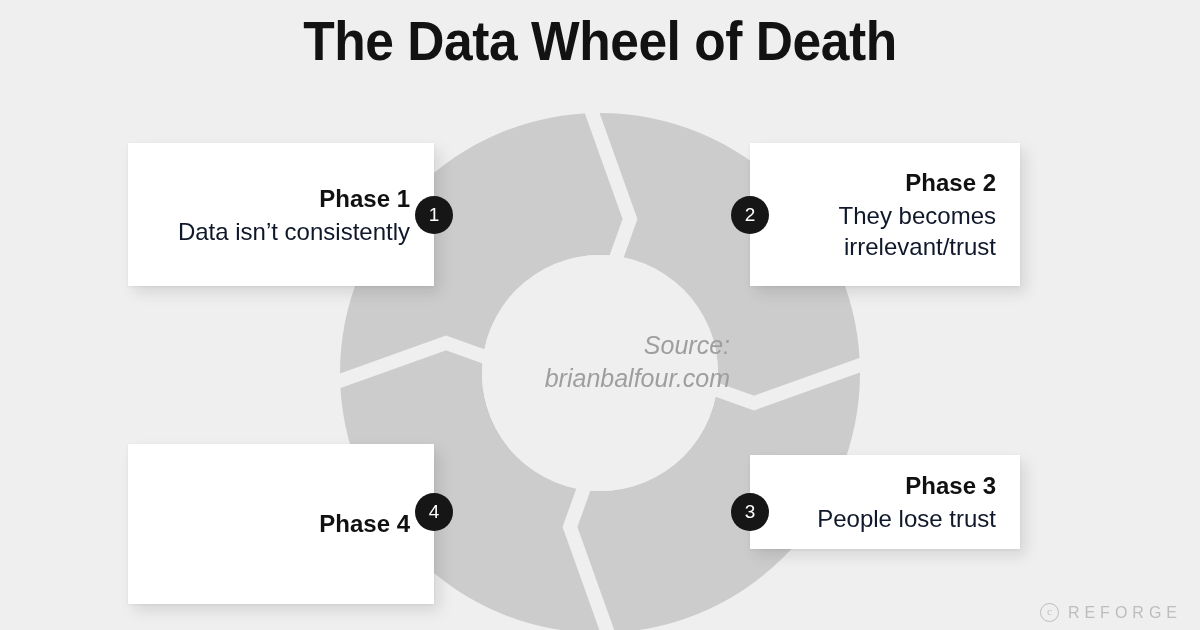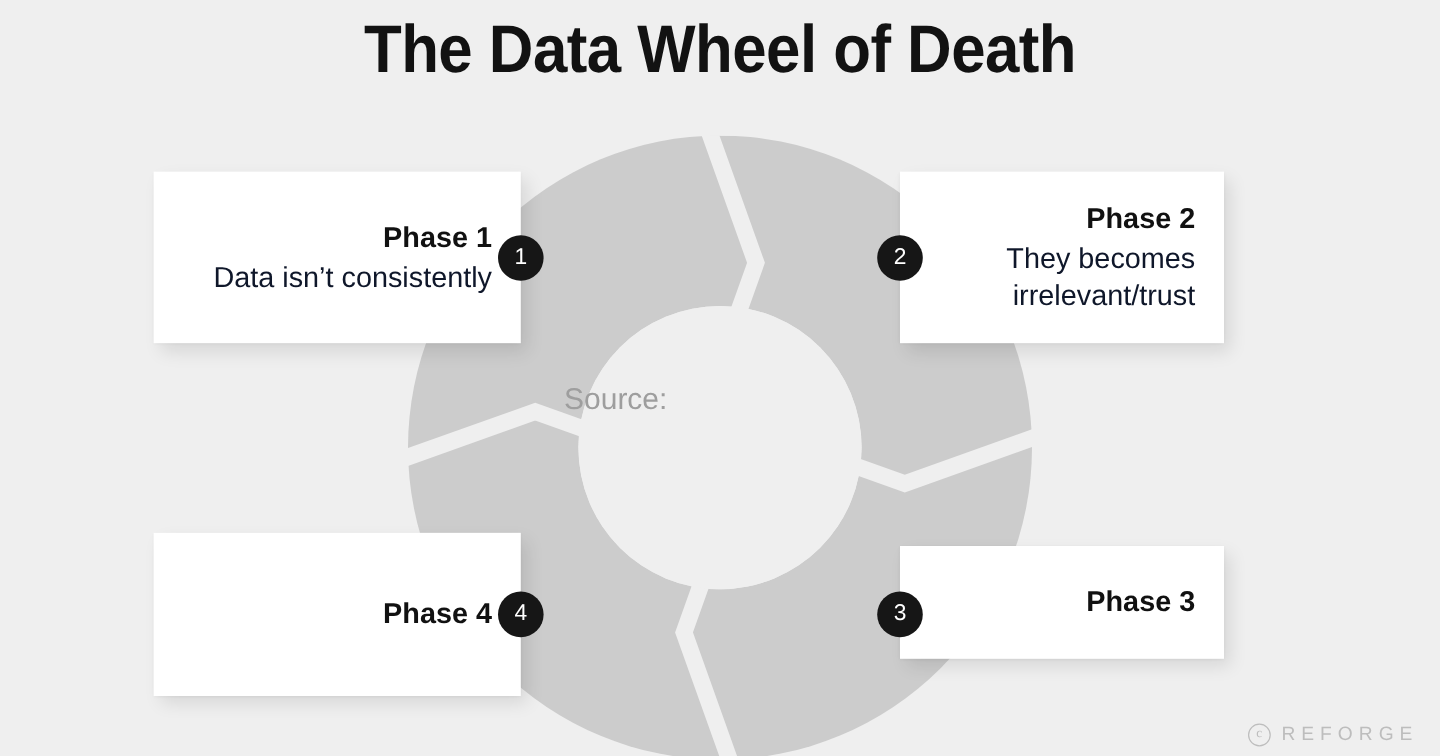--- a/index.html
+++ b/index.html
@@ -47,27 +47,28 @@
     height: 520px;
   }
   #wheel svg {
     display: block;
   }
 
   
   #center-text {
     position: absolute;
     left: 470px;
-    top: 317px;
+    top: 329px;
     width: 260px;
-    text-align: left;
+    text-align: right;
     color: #9e9e9e;
     font-size: 25px;
     line-height: 33px;
     pointer-events: none;
+    font-style: italic;
   }
 
   
   .card {
     position: absolute;
     background: #ffffff;
     box-sizing: border-box;
     box-shadow: 6px 7px 14px rgba(0,0,0,0.10), 0 1px 3px rgba(0,0,0,0.06);
     padding: 20px 24px;
     display: flex;
@@ -86,21 +87,21 @@
     color: #0f172a;
     line-height: 31px;
   }
 
   .card.right-align { text-align: right; align-items: flex-end; }
   .card.left-align  { text-align: left;  align-items: flex-end; }
 
   #card-1 { left: 128px; top: 143px; width: 306px; height: 143px; }
   #card-2 { left: 750px; top: 143px; width: 270px; height: 143px; }
   #card-3 { left: 750px; top: 455px; width: 270px; height: 94px; }
-  #card-4 { left: 128px; top: 444px; width: 306px; height: 136px; }
+  #card-4 { left: 128px; top: 444px; width: 306px; height: 160px; }
 
   
   .badge {
     position: absolute;
     width: 38px;
     height: 38px;
     border-radius: 50%;
     background: #161616;
     color: #ffffff;
     font-size: 19px;
@@ -170,37 +171,39 @@
 
         <polyline points="-6,270 106,230 218,270"></polyline>
       </g>
 
       <circle cx="260" cy="260" r="118" fill="#efefef"></circle>
     </svg>
   </div>
 
   <div id="center-text">
     <div>Source:</div>
+    <div>brianbalfour.com</div>
   </div>
 
   <div id="card-1" class="card right-align">
     <div class="phase-title">Phase 1</div>
     <div class="phase-body">Data isn’t consistently</div>
   </div>
   <div id="badge-1" class="badge">1</div>
 
   <div id="card-2" class="card left-align">
     <div class="phase-title">Phase 2</div>
     <div class="phase-body">They becomes</div>
     <div class="phase-body">irrelevant/trust</div>
   </div>
   <div id="badge-2" class="badge">2</div>
 
   <div id="card-3" class="card left-align">
     <div class="phase-title">Phase 3</div>
+    <div class="phase-body">People lose trust</div>
   </div>
   <div id="badge-3" class="badge">3</div>
 
   <div id="card-4" class="card right-align">
     <div class="phase-title">Phase 4</div>
   </div>
   <div id="badge-4" class="badge">4</div>
 
   <div id="brand">
     <span class="c-mark">c</span>

